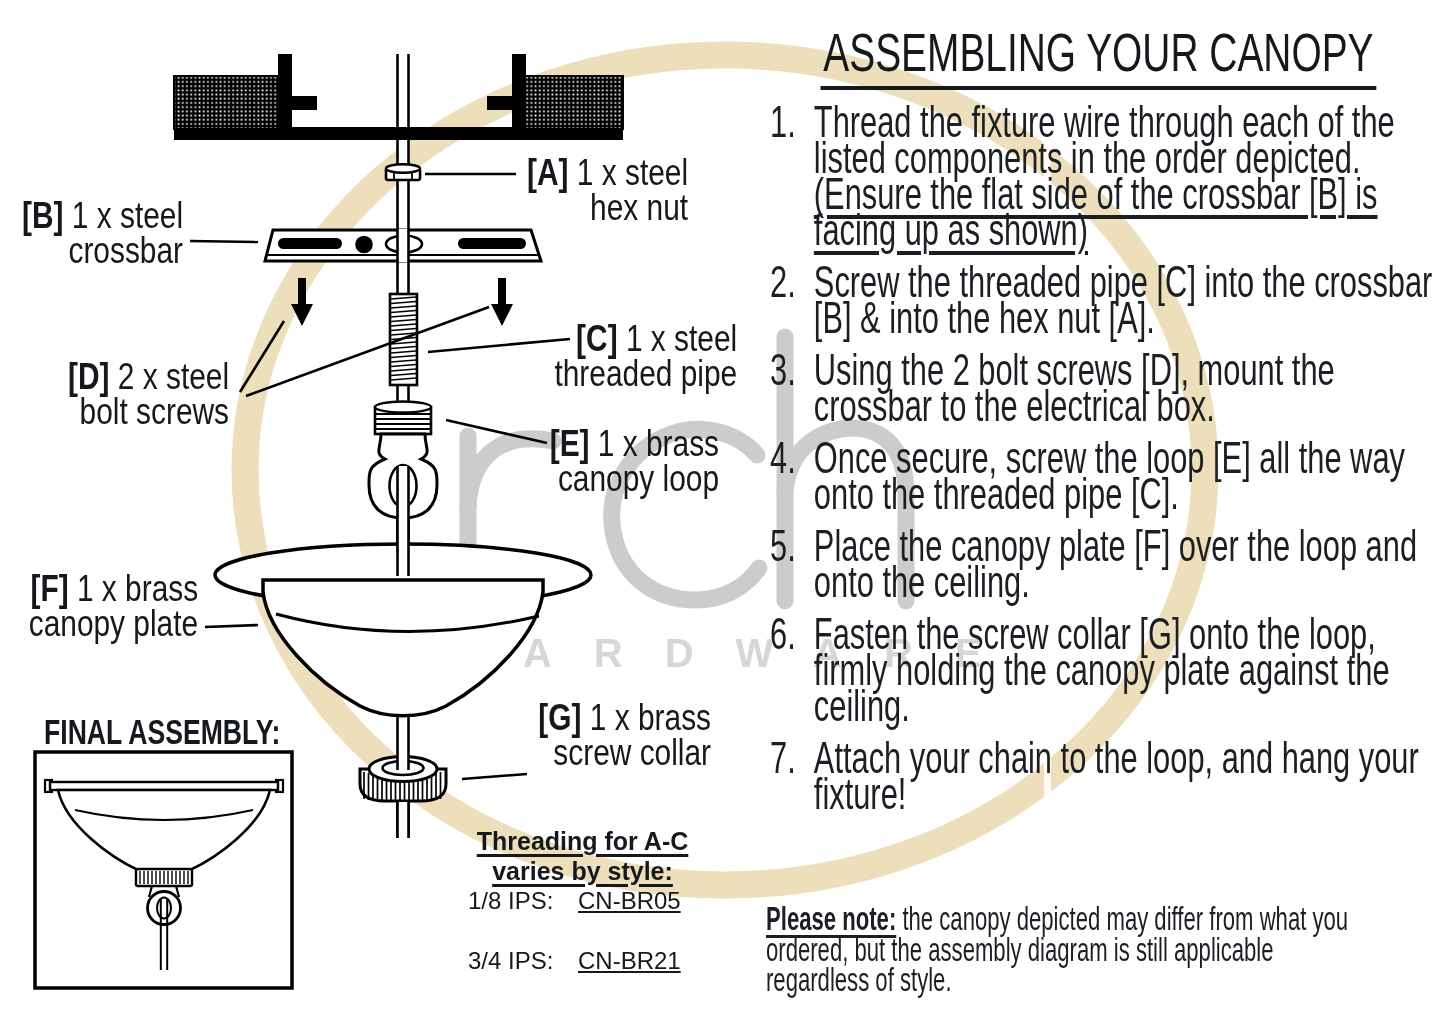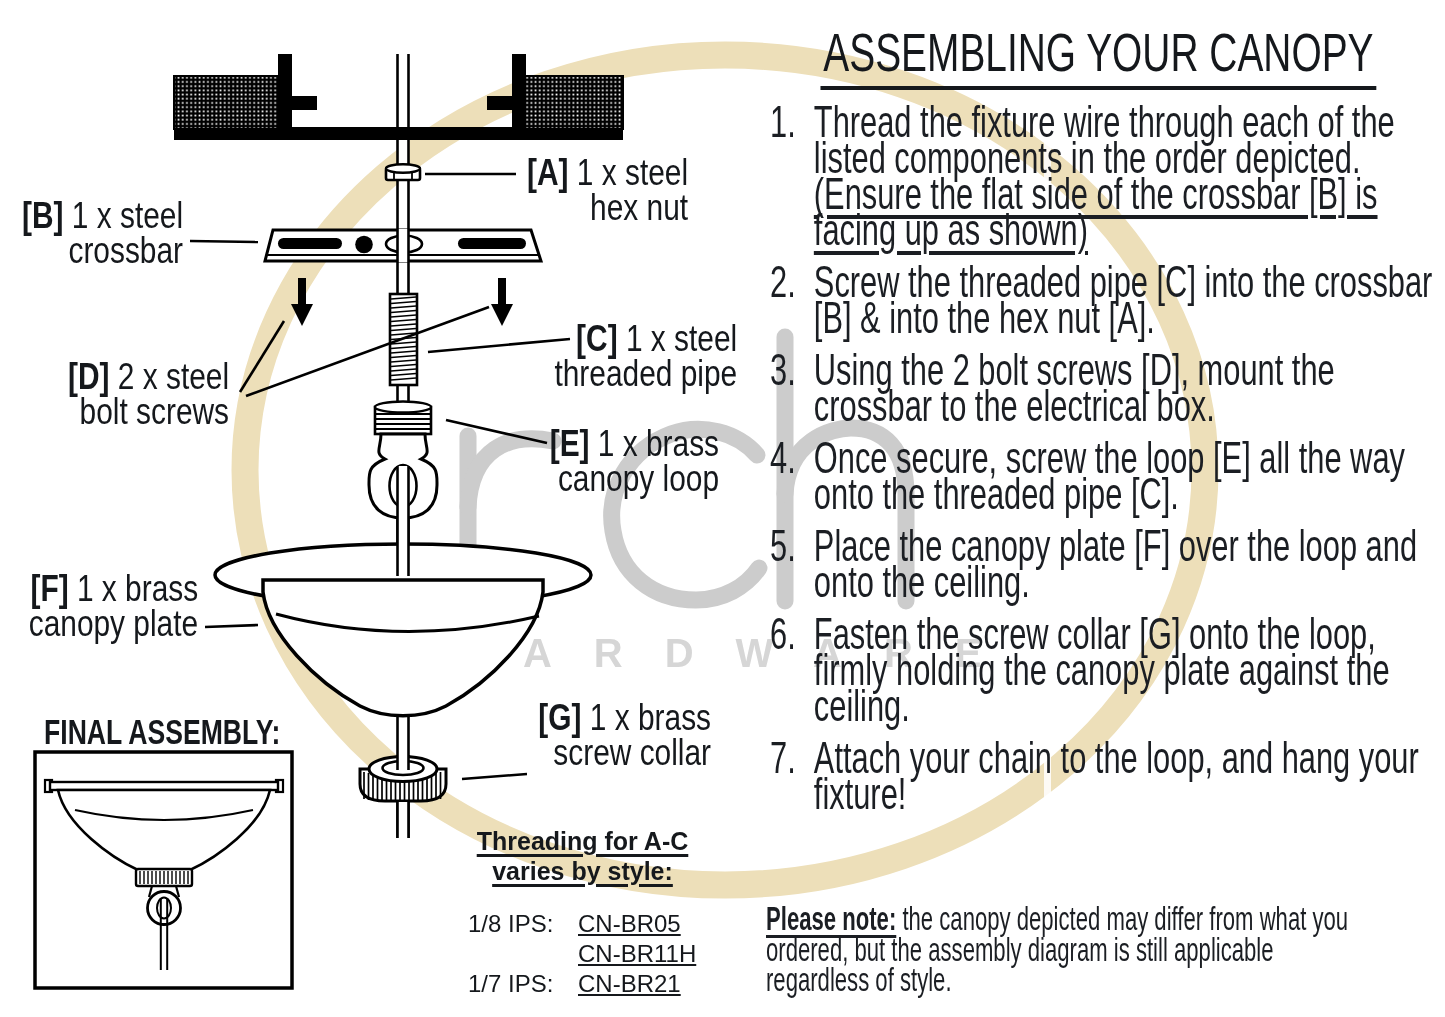--- a/index.html
+++ b/index.html
@@ -41,21 +41,21 @@
   #note .note-label{font-weight:bold;text-decoration:underline;text-decoration-thickness:3px;text-underline-offset:5px;}
   
   #final-label{position:absolute;left:44px;top:712px;z-index:3;font-size:35px;font-weight:bold;
                transform:scaleX(.76);transform-origin:top left;white-space:nowrap;color:#15181c;}
   
   .thr-title{position:absolute;left:445px;width:275px;z-index:3;text-align:center;font-size:25px;
              font-weight:bold;line-height:30px;color:#15181c;}
   .thr-title span{text-decoration:underline;text-decoration-thickness:2.5px;text-underline-offset:4px;}
   #thr-t1{top:826px;}
   #thr-t2{top:856px;}
-  .thr-row{position:absolute;left:445px;width:300px;height:30px;z-index:3;font-size:24px;line-height:30px;color:#15181c;margin-top:23px;}
+  .thr-row{position:absolute;left:445px;width:300px;height:30px;z-index:3;font-size:24px;line-height:30px;color:#15181c;}
   .thr-size{position:absolute;left:23px;}
   .thr-code{position:absolute;left:133px;text-decoration:underline;}
   #thr-r1{top:886px;}
   #thr-r2{top:916px;}
   #thr-r3{top:946px;}
 </style>
 </head>
 <body>
 
 <div id="page">
@@ -328,22 +328,18 @@
   </div>
 
   <div id="final-label">FINAL ASSEMBLY:</div>
 
   <div class="thr-title" id="thr-t1"><span>Threading for A-C</span></div>
   <div class="thr-title" id="thr-t2"><span>varies by style:</span></div>
   <div class="thr-row" id="thr-r1">
     <span class="thr-size">1/8 IPS:</span>
     <span class="thr-code">CN-BR05</span>
   </div>
-  <div class="thr-row" id="thr-r2">
-    <span class="thr-size"></span>
-    <span class="thr-code">CN-BR11H</span>
-  </div>
   <div class="thr-row" id="thr-r3">
-    <span class="thr-size">1/7 IPS:</span>
+    <span class="thr-size">3/4 IPS:</span>
     <span class="thr-code">CN-BR21</span>
   </div>
 
 </div>
 
 </body></html>

